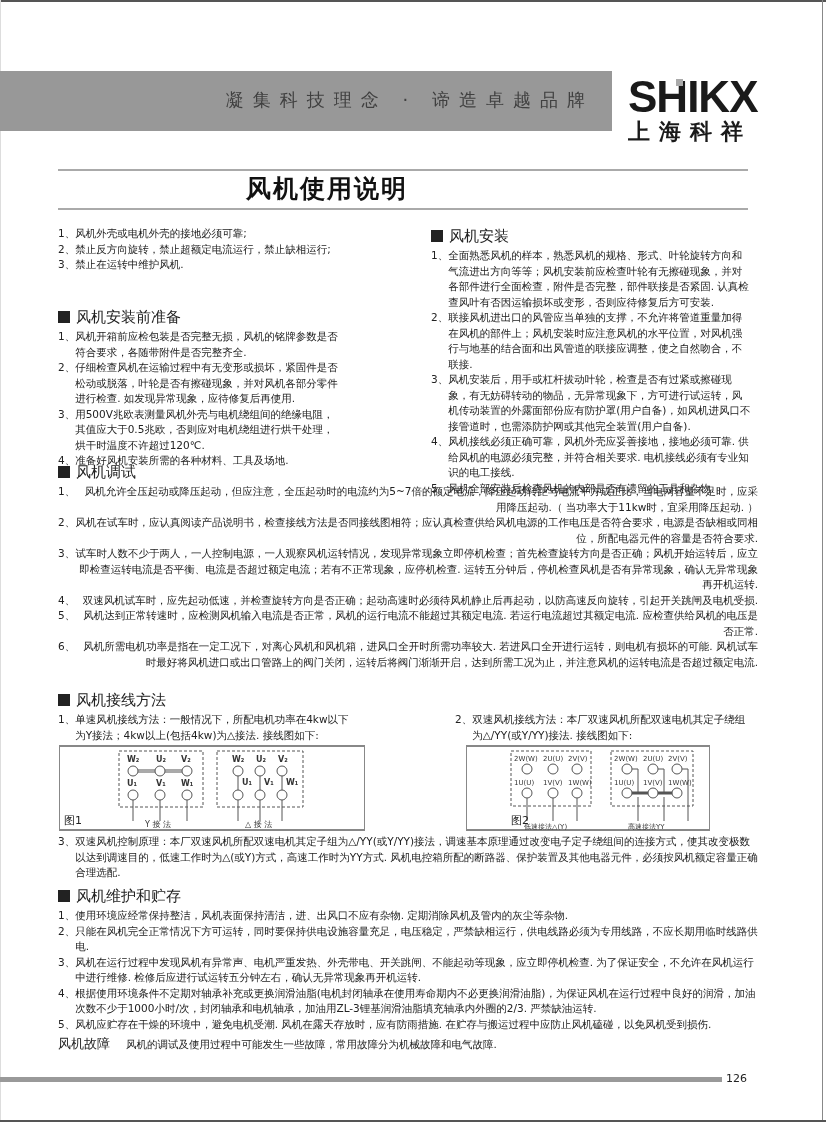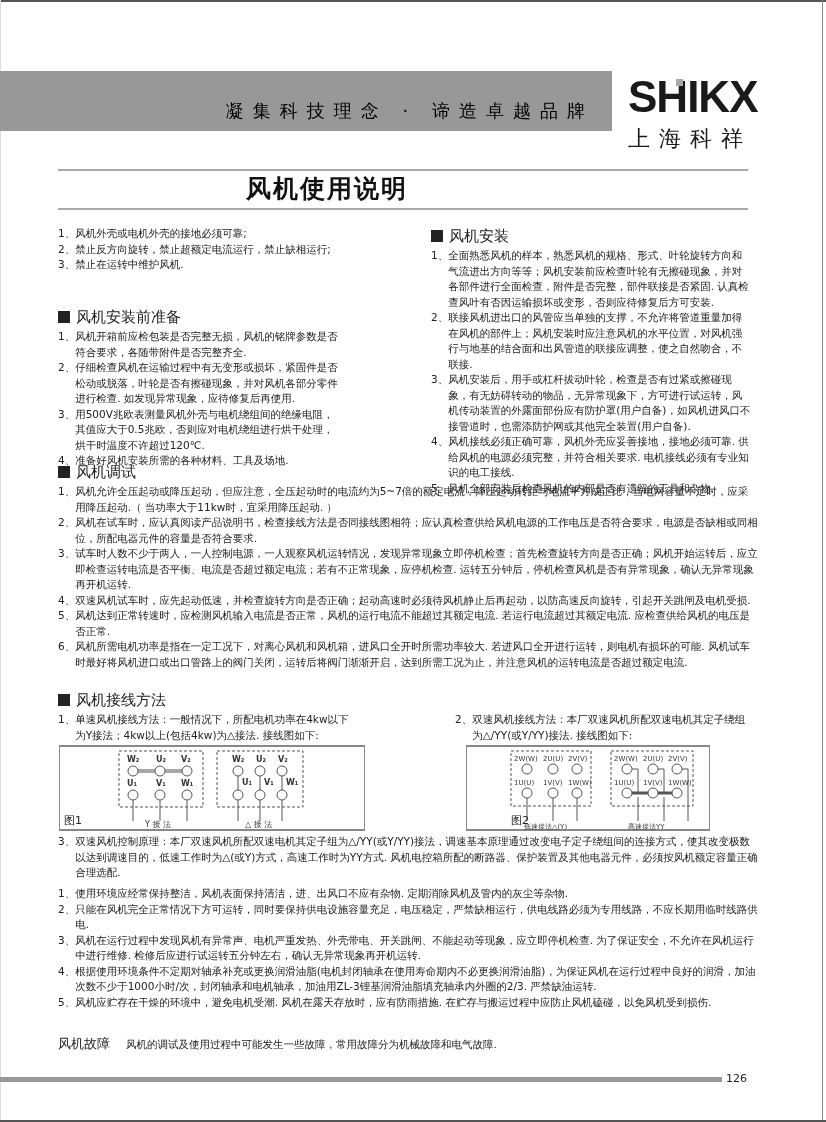--- a/index.html
+++ b/index.html
@@ -4,25 +4,25 @@
 <style>
   * { box-sizing: border-box; margin: 0; padding: 0; }
   html, body { width: 826px; height: 1122px; background: #fff; overflow: hidden; }
   body { position: relative; font-family: "DejaVu Sans", "Liberation Sans", sans-serif; color: #222; }
   .frame-top { position: absolute; left: 0; top: 0; width: 826px; height: 2px; background: #555; }
   .frame-right { position: absolute; right: 3px; top: 0; width: 1px; height: 1122px; background: #888; }
   .frame-bottom { position: absolute; left: 0; bottom: 0; width: 826px; height: 2px; background: #555; }
   .frame-left { position: absolute; left: 0; top: 0; width: 1px; height: 1122px; background: #ddd; }
 
   .banner { position: absolute; left: 0; top: 71px; width: 612px; height: 60px; background: #989898; }
-  .slogan { position: absolute; right: 18px; top: 17px; color: #000000; font-size: 18px; letter-spacing: 9px; white-space: nowrap; margin-top: 11px; }
+  .slogan { position: absolute; right: 18px; top: 17px; color: #404040; font-size: 18px; letter-spacing: 9px; white-space: nowrap; }
   .logo { position: absolute; left: 628px; top: 77px; width: 124px; }
   .logo-en { font-family: "Liberation Sans", sans-serif; font-weight: bold; font-size: 44px; line-height: 40px; letter-spacing: -1px; color: #1a1a1a; position: relative; }
   .logo-en .idot { position: absolute; left: 48px; top: 2px; width: 7px; height: 7px; background: #aaa; }
-  .logo-cn { font-weight: normal; font-size: 22px; letter-spacing: 9px; color: #1a1a1a; line-height: 26px; margin-top: 9px; }
+  .logo-cn { font-weight: bold; font-size: 22px; letter-spacing: 9px; color: #1a1a1a; line-height: 26px; margin-top: 2px; }
 
   .title-rule { position: absolute; left: 58px; width: 690px; height: 2px; background: #aaa; }
   .page-title { position: absolute; left: 0; width: 654px; top: 172px; text-align: center; font-size: 25px; font-weight: bold; letter-spacing: 2px; color: #111; }
 
   .section { position: absolute; font-size: 10.5px; line-height: 15.5px; color: #222; }
   .sec-head { display: flex; align-items: center; font-size: 15px; line-height: 20px; color: #222; margin-bottom: 2px; }
   .sq { display: inline-block; width: 12px; height: 12px; background: #222; margin-right: 6px; }
   .item { display: flex; }
   .num { flex: 0 0 auto; white-space: nowrap; }
   .txt { flex: 1 1 auto; }
@@ -124,21 +124,21 @@
         <span class="num">4、</span>
         <span class="txt">风机接线必须正确可靠，风机外壳应妥善接地，接地必须可靠. 供给风机的电源必须完整，并符合相关要求. 电机接线必须有专业知识的电工接线.</span>
       </div>
       <div class="item">
         <span class="num">5、</span>
         <span class="txt">风机全部安装后检查风机的内部是否有遗留的工具和杂物.</span>
       </div>
     </div>
 </div>
 
-<div class="section" style="left:58px; top:462px; width:700px;">
+<div class="section" style="left:58px; top:462px; width:700px;text-align:right;">
   <div class="sec-head">
       <span class="sq"></span>
       <span>风机调试</span>
     </div>
   <div id="debug-list">
       <div class="item">
         <span class="num">1、</span>
         <span class="txt">风机允许全压起动或降压起动，但应注意，全压起动时的电流约为5~7倍的额定电流，降压起动转距与电流平方成正比，当电网容量不足时，应采用降压起动.（ 当功率大于11kw时，宜采用降压起动. ）</span>
       </div>
       <div class="item">
@@ -282,20 +282,24 @@
 </div>
 
 <div class="section" style="left:58px; top:834px; width:700px;">
   <div class="item">
     <span class="num">3、</span>
     <span class="txt">双速风机控制原理：本厂双速风机所配双速电机其定子组为△/YY(或Y/YY)接法，调速基本原理通过改变电子定子绕组间的连接方式，使其改变极数以达到调速目的，低速工作时为△(或Y)方式，高速工作时为YY方式. 风机电控箱所配的断路器、保护装置及其他电器元件，必须按风机额定容量正确合理选配.</span>
   </div>
 </div>
 
 <div class="section" style="left:58px; top:886px; width:700px;">
+  <div class="sec-head">
+      <span class="sq"></span>
+      <span>风机维护和贮存</span>
+    </div>
   <div id="maint-list">
       <div class="item">
         <span class="num">1、</span>
         <span class="txt">使用环境应经常保持整洁，风机表面保持清洁，进、出风口不应有杂物. 定期消除风机及管内的灰尘等杂物.</span>
       </div>
       <div class="item">
         <span class="num">2、</span>
         <span class="txt">只能在风机完全正常情况下方可运转，同时要保持供电设施容量充足，电压稳定，严禁缺相运行，供电线路必须为专用线路，不应长期用临时线路供电.</span>
       </div>
       <div class="item">

